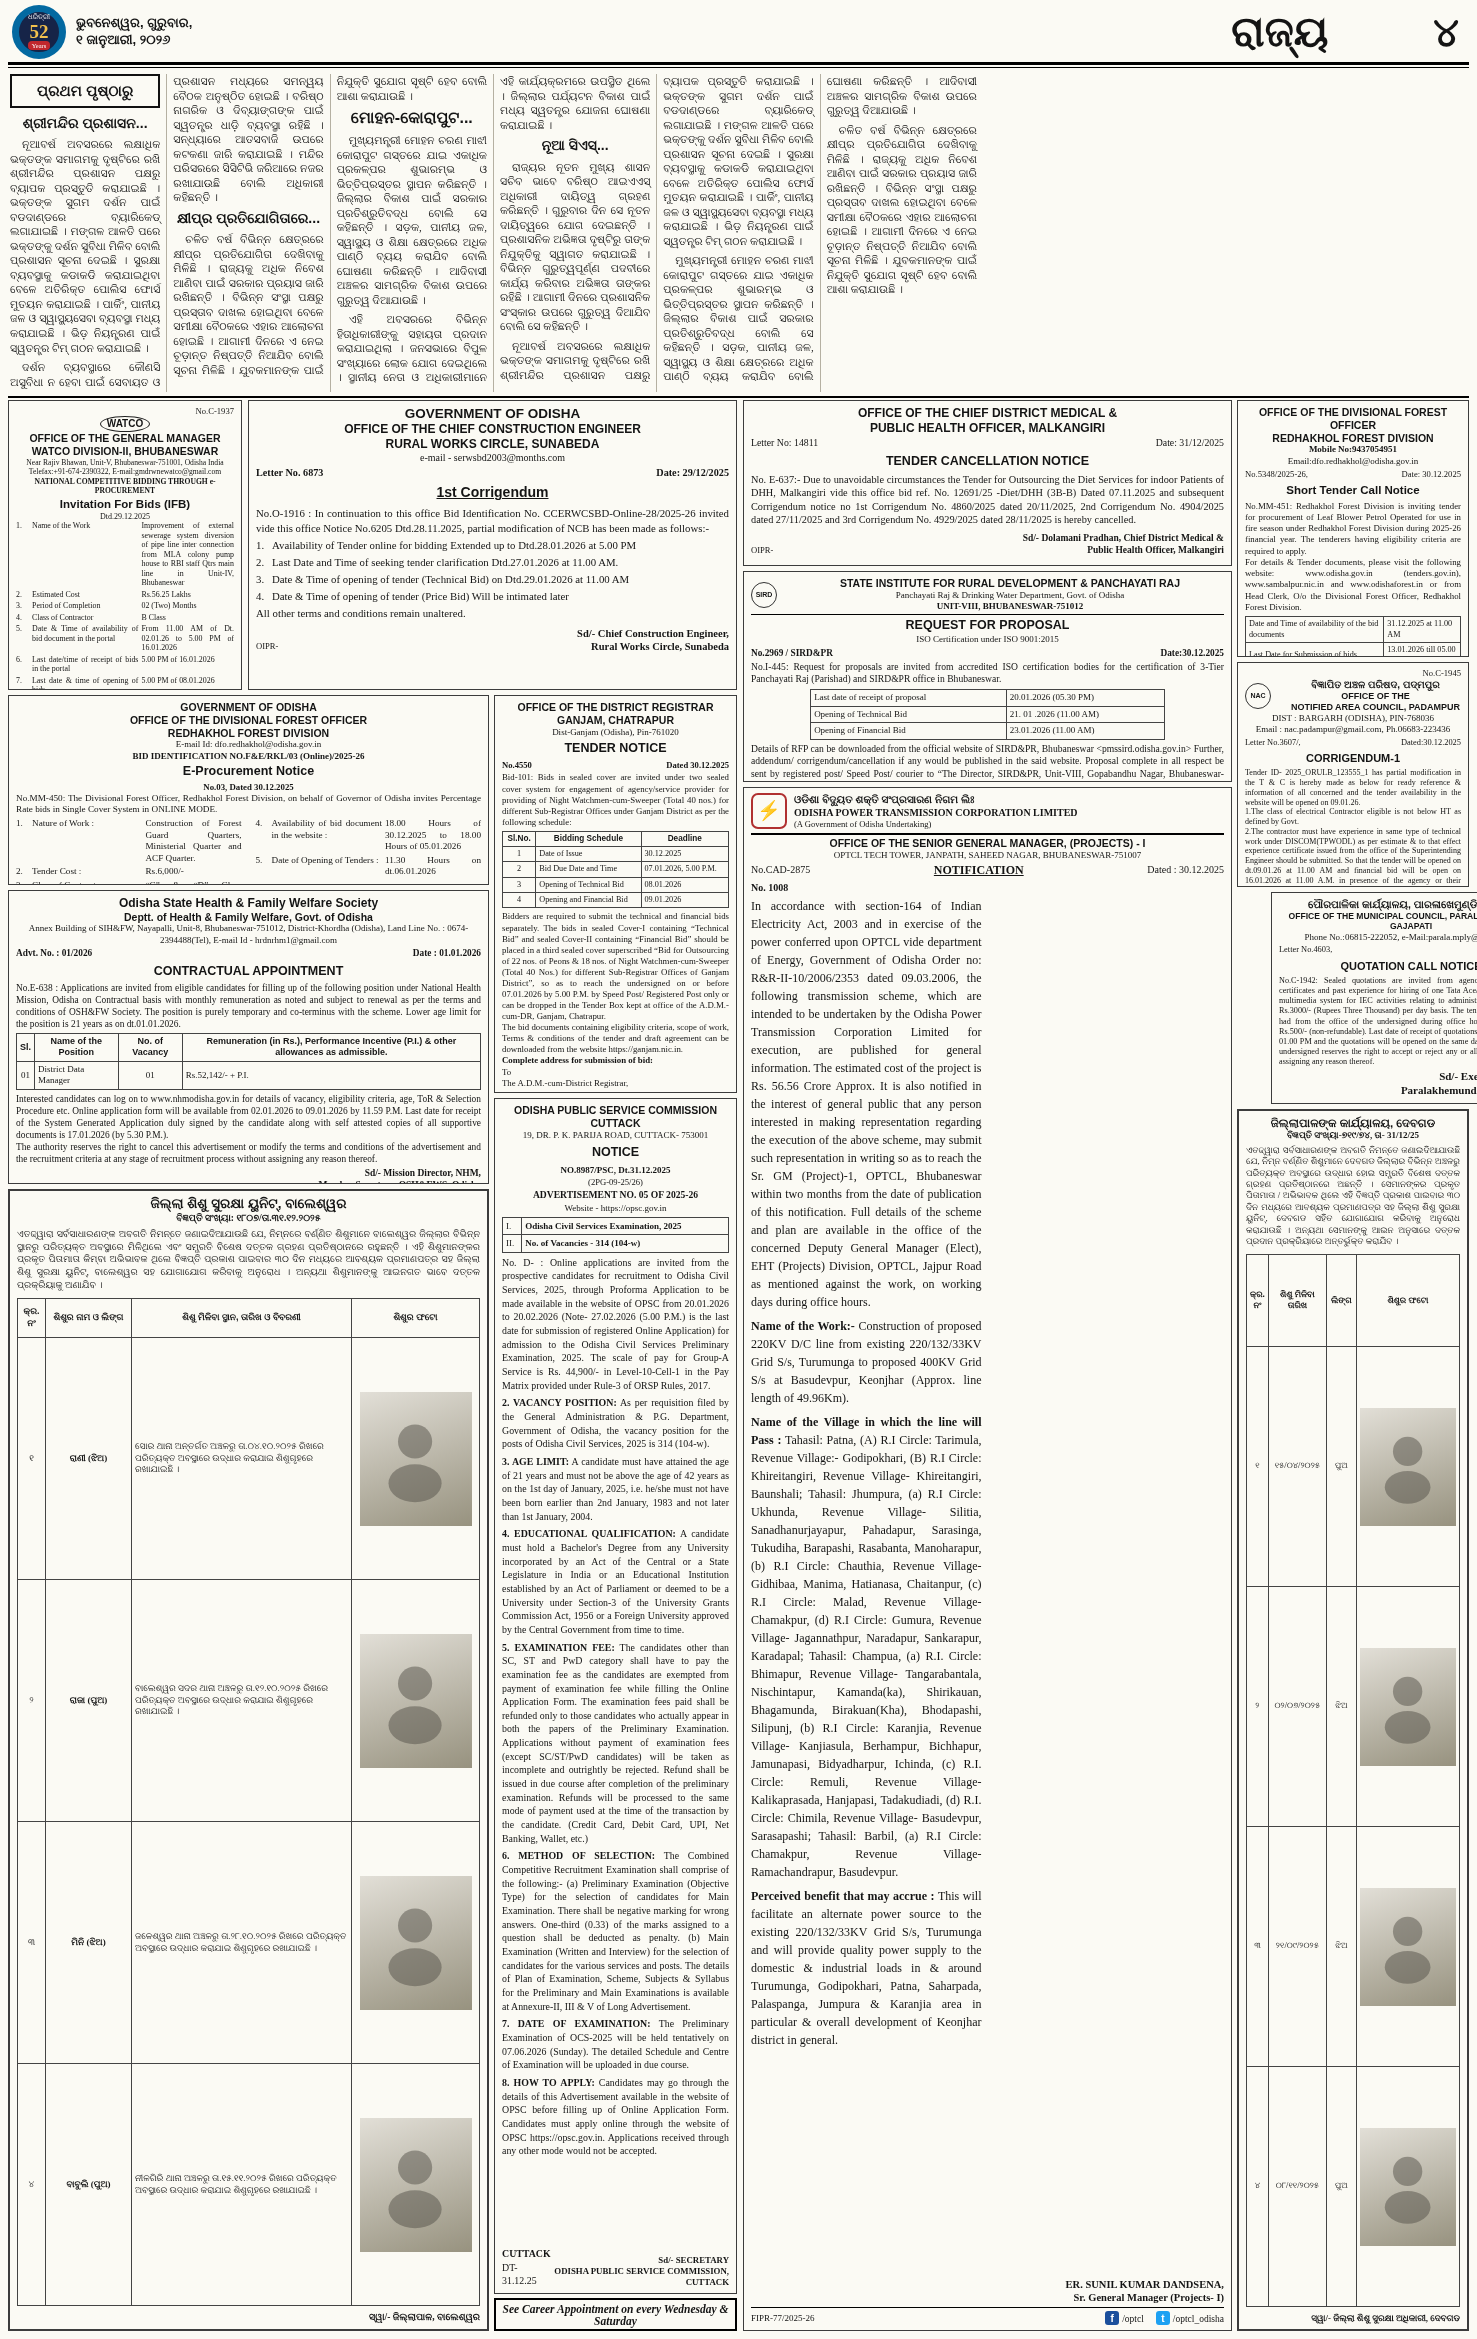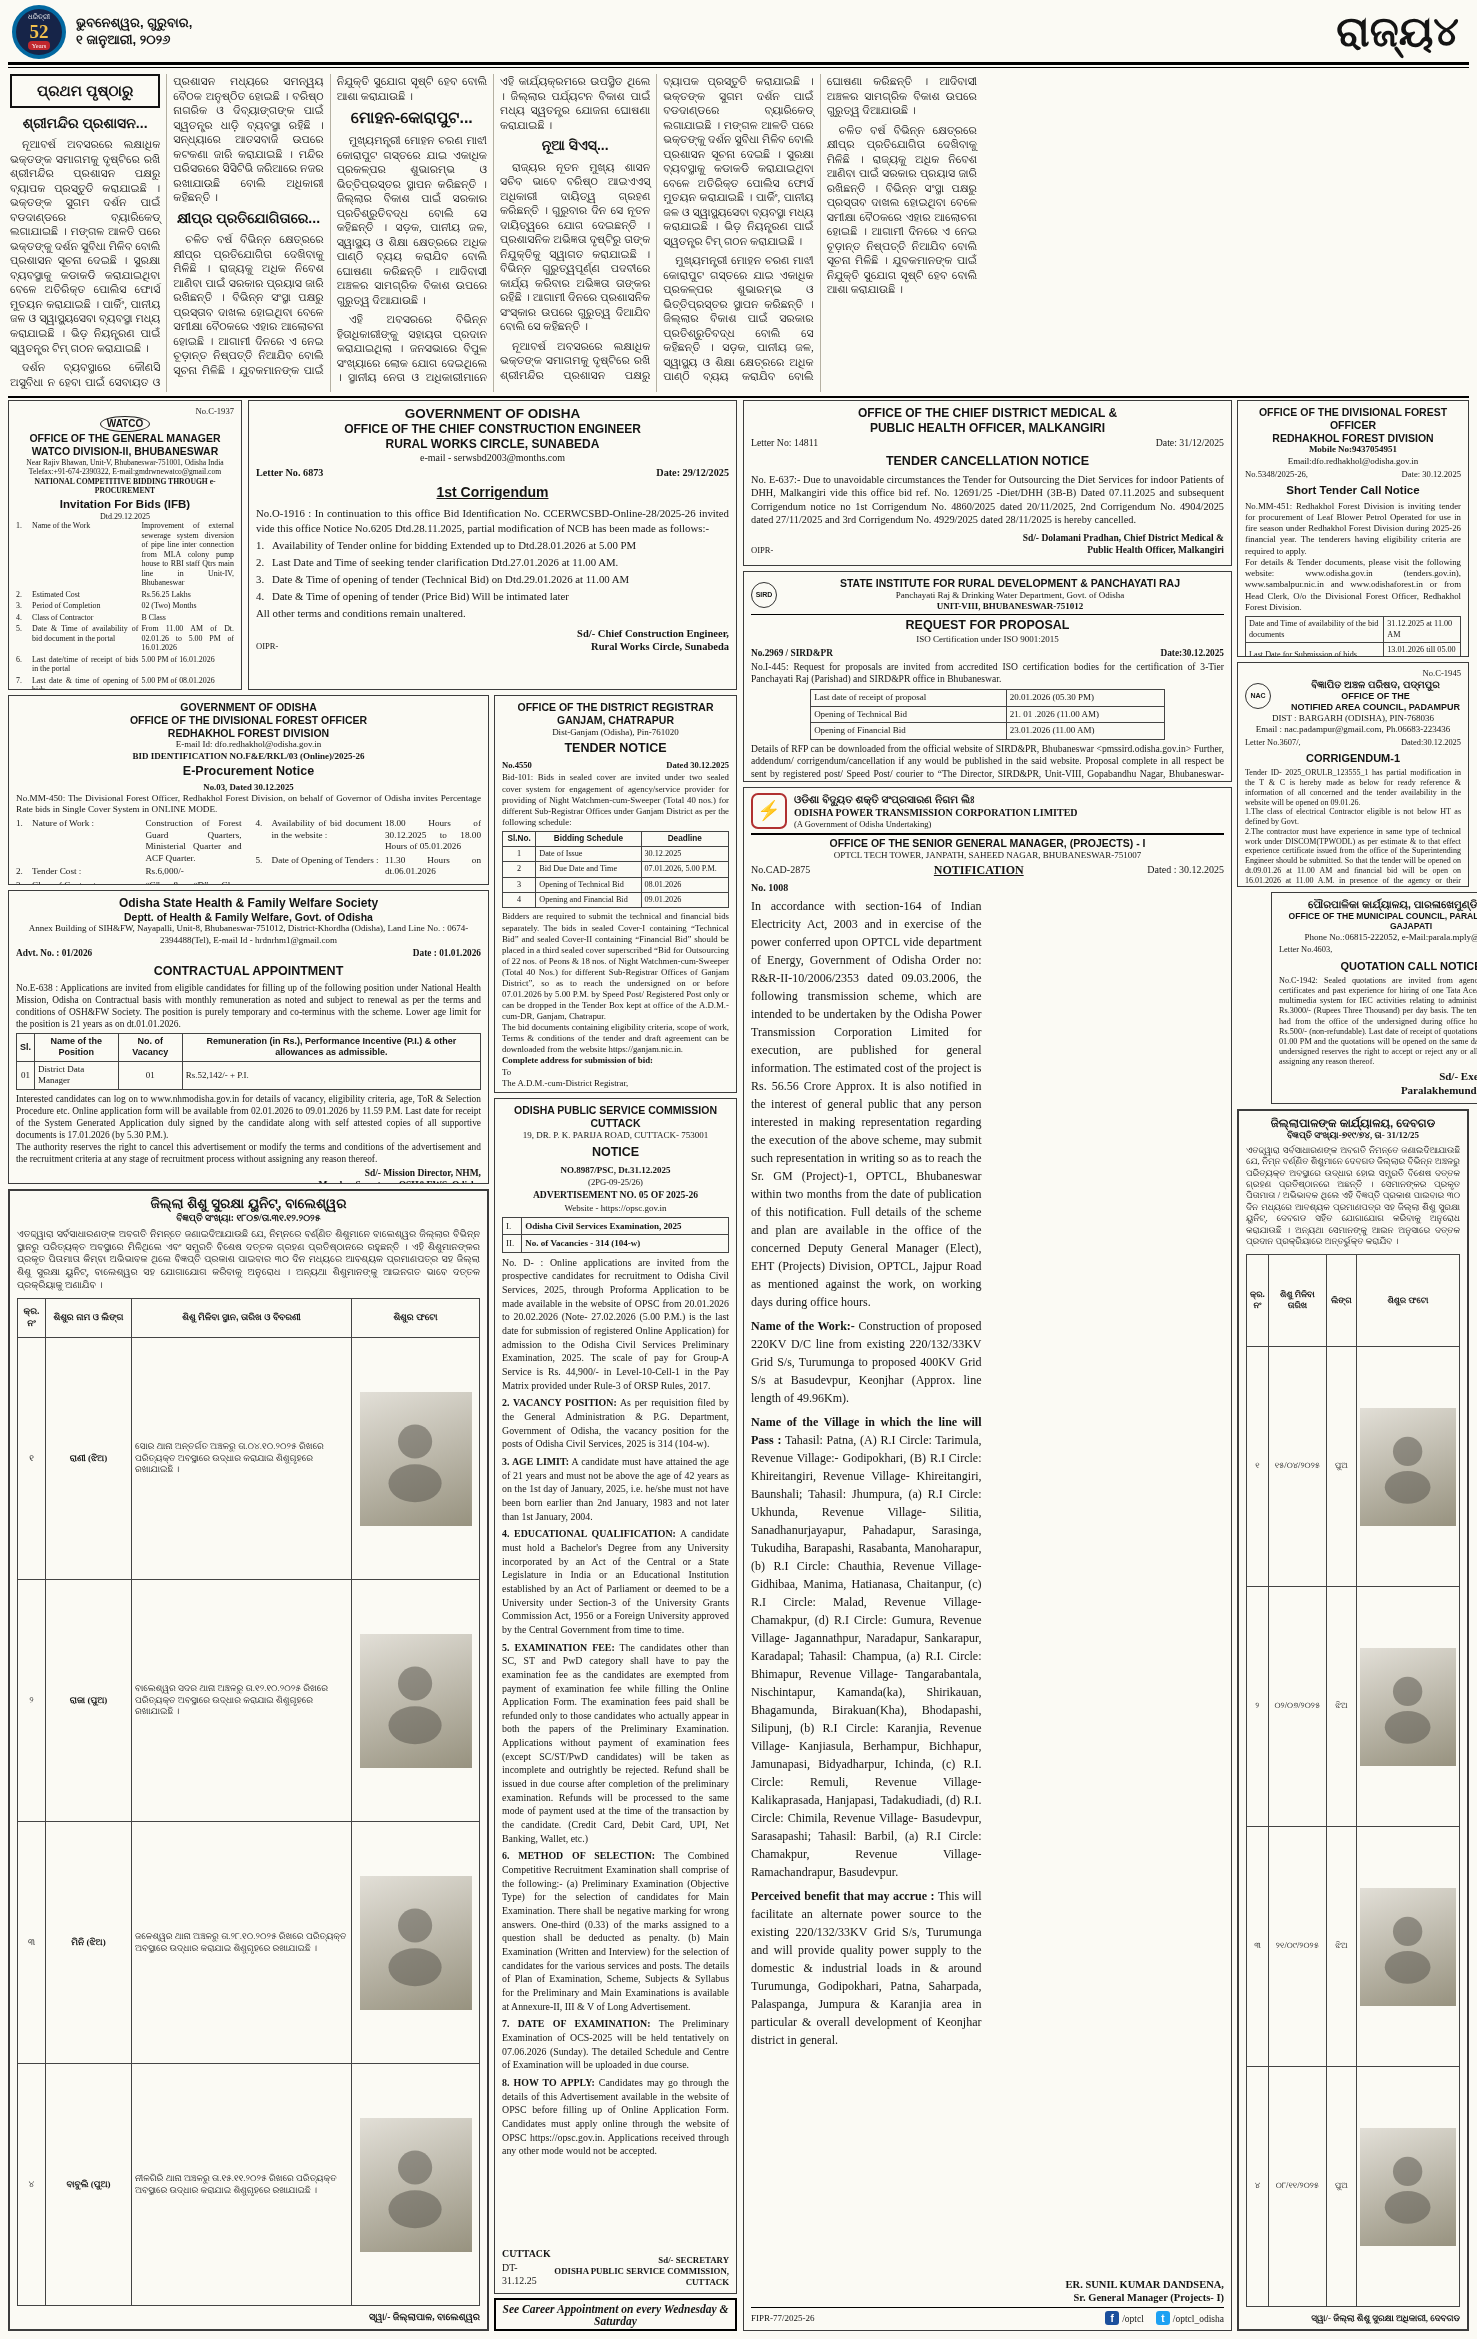--- a/index.html
+++ b/index.html
@@ -1,25 +1,25 @@
 <!DOCTYPE html>
 <html><head>
 <meta charset="utf-8">
 <style>
 *{margin:0;padding:0;box-sizing:border-box}
 body{background:#8a8a84;font-family:"Liberation Serif","DejaVu Serif",serif}
 .page{position:relative;width:1477px;height:2339px;margin:0 auto;background:#fbfaf4;color:#141414;overflow:hidden}
 
 .mast{position:absolute;left:12px;top:3px;right:12px;height:58px;display:flex;align-items:center}
-.badge{position:relative;width:54px;height:54px;border-radius:50%;background:#162448;border:4px solid #0369a1;display:flex;flex-direction:column;align-items:center;justify-content:center;color:#f2c14e;flex:0 0 auto}
+.badge{position:relative;width:54px;height:54px;border-radius:50%;background:#162448;border:7px solid #0369a1;display:flex;flex-direction:column;align-items:center;justify-content:center;color:#f2c14e;flex:0 0 auto}
 .badge .b-top{font-size:7px;color:#fff;line-height:1.1}
 .badge .b-num{font-size:19px;font-weight:bold;line-height:1}
 .badge .b-yrs{font-size:6.5px;background:#c0272d;color:#fff;padding:0 4px;border-radius:4px;line-height:1.4}
 .dateline{margin-left:10px;font-weight:bold;font-size:13px;line-height:1.3;font-family:"Liberation Sans","DejaVu Sans",sans-serif}
-.mast-right{margin-left:auto;display:flex;align-items:flex-start;padding-right:6px}
+.mast-right{margin-left:auto;display:flex;align-items:flex-end;gap:105px;padding-right:6px}
 .sec-title{font-size:42px;font-weight:bold;font-family:"Liberation Sans","DejaVu Sans",sans-serif}
 .pg-num{font-size:40px;font-weight:bold}
 .rule-a{position:absolute;left:8px;right:8px;top:62px;border-top:3px solid #000}
 .rule-b{position:absolute;left:8px;right:8px;top:67px;border-top:1px solid #000}
 
 .cont{position:absolute;left:10px;top:74px;width:1457px;height:318px;column-count:9;column-gap:13px;column-fill:auto;column-rule:1px solid #b5b0a2;font-size:11px;line-height:1.32;text-align:justify;overflow:hidden}
 .cont-label{border:2.5px solid #111;padding:5px 4px;text-align:center;font-weight:bold;font-size:15px;margin-bottom:7px;font-family:"Liberation Sans","DejaVu Sans",sans-serif}
 .hl{font-weight:bold;font-size:14px;line-height:1.25;margin:2px 0 5px;text-align:center;font-family:"Liberation Sans","DejaVu Sans",sans-serif}
 .hl.big{font-size:16px}
 .bp{margin-bottom:5px;text-indent:12px}

